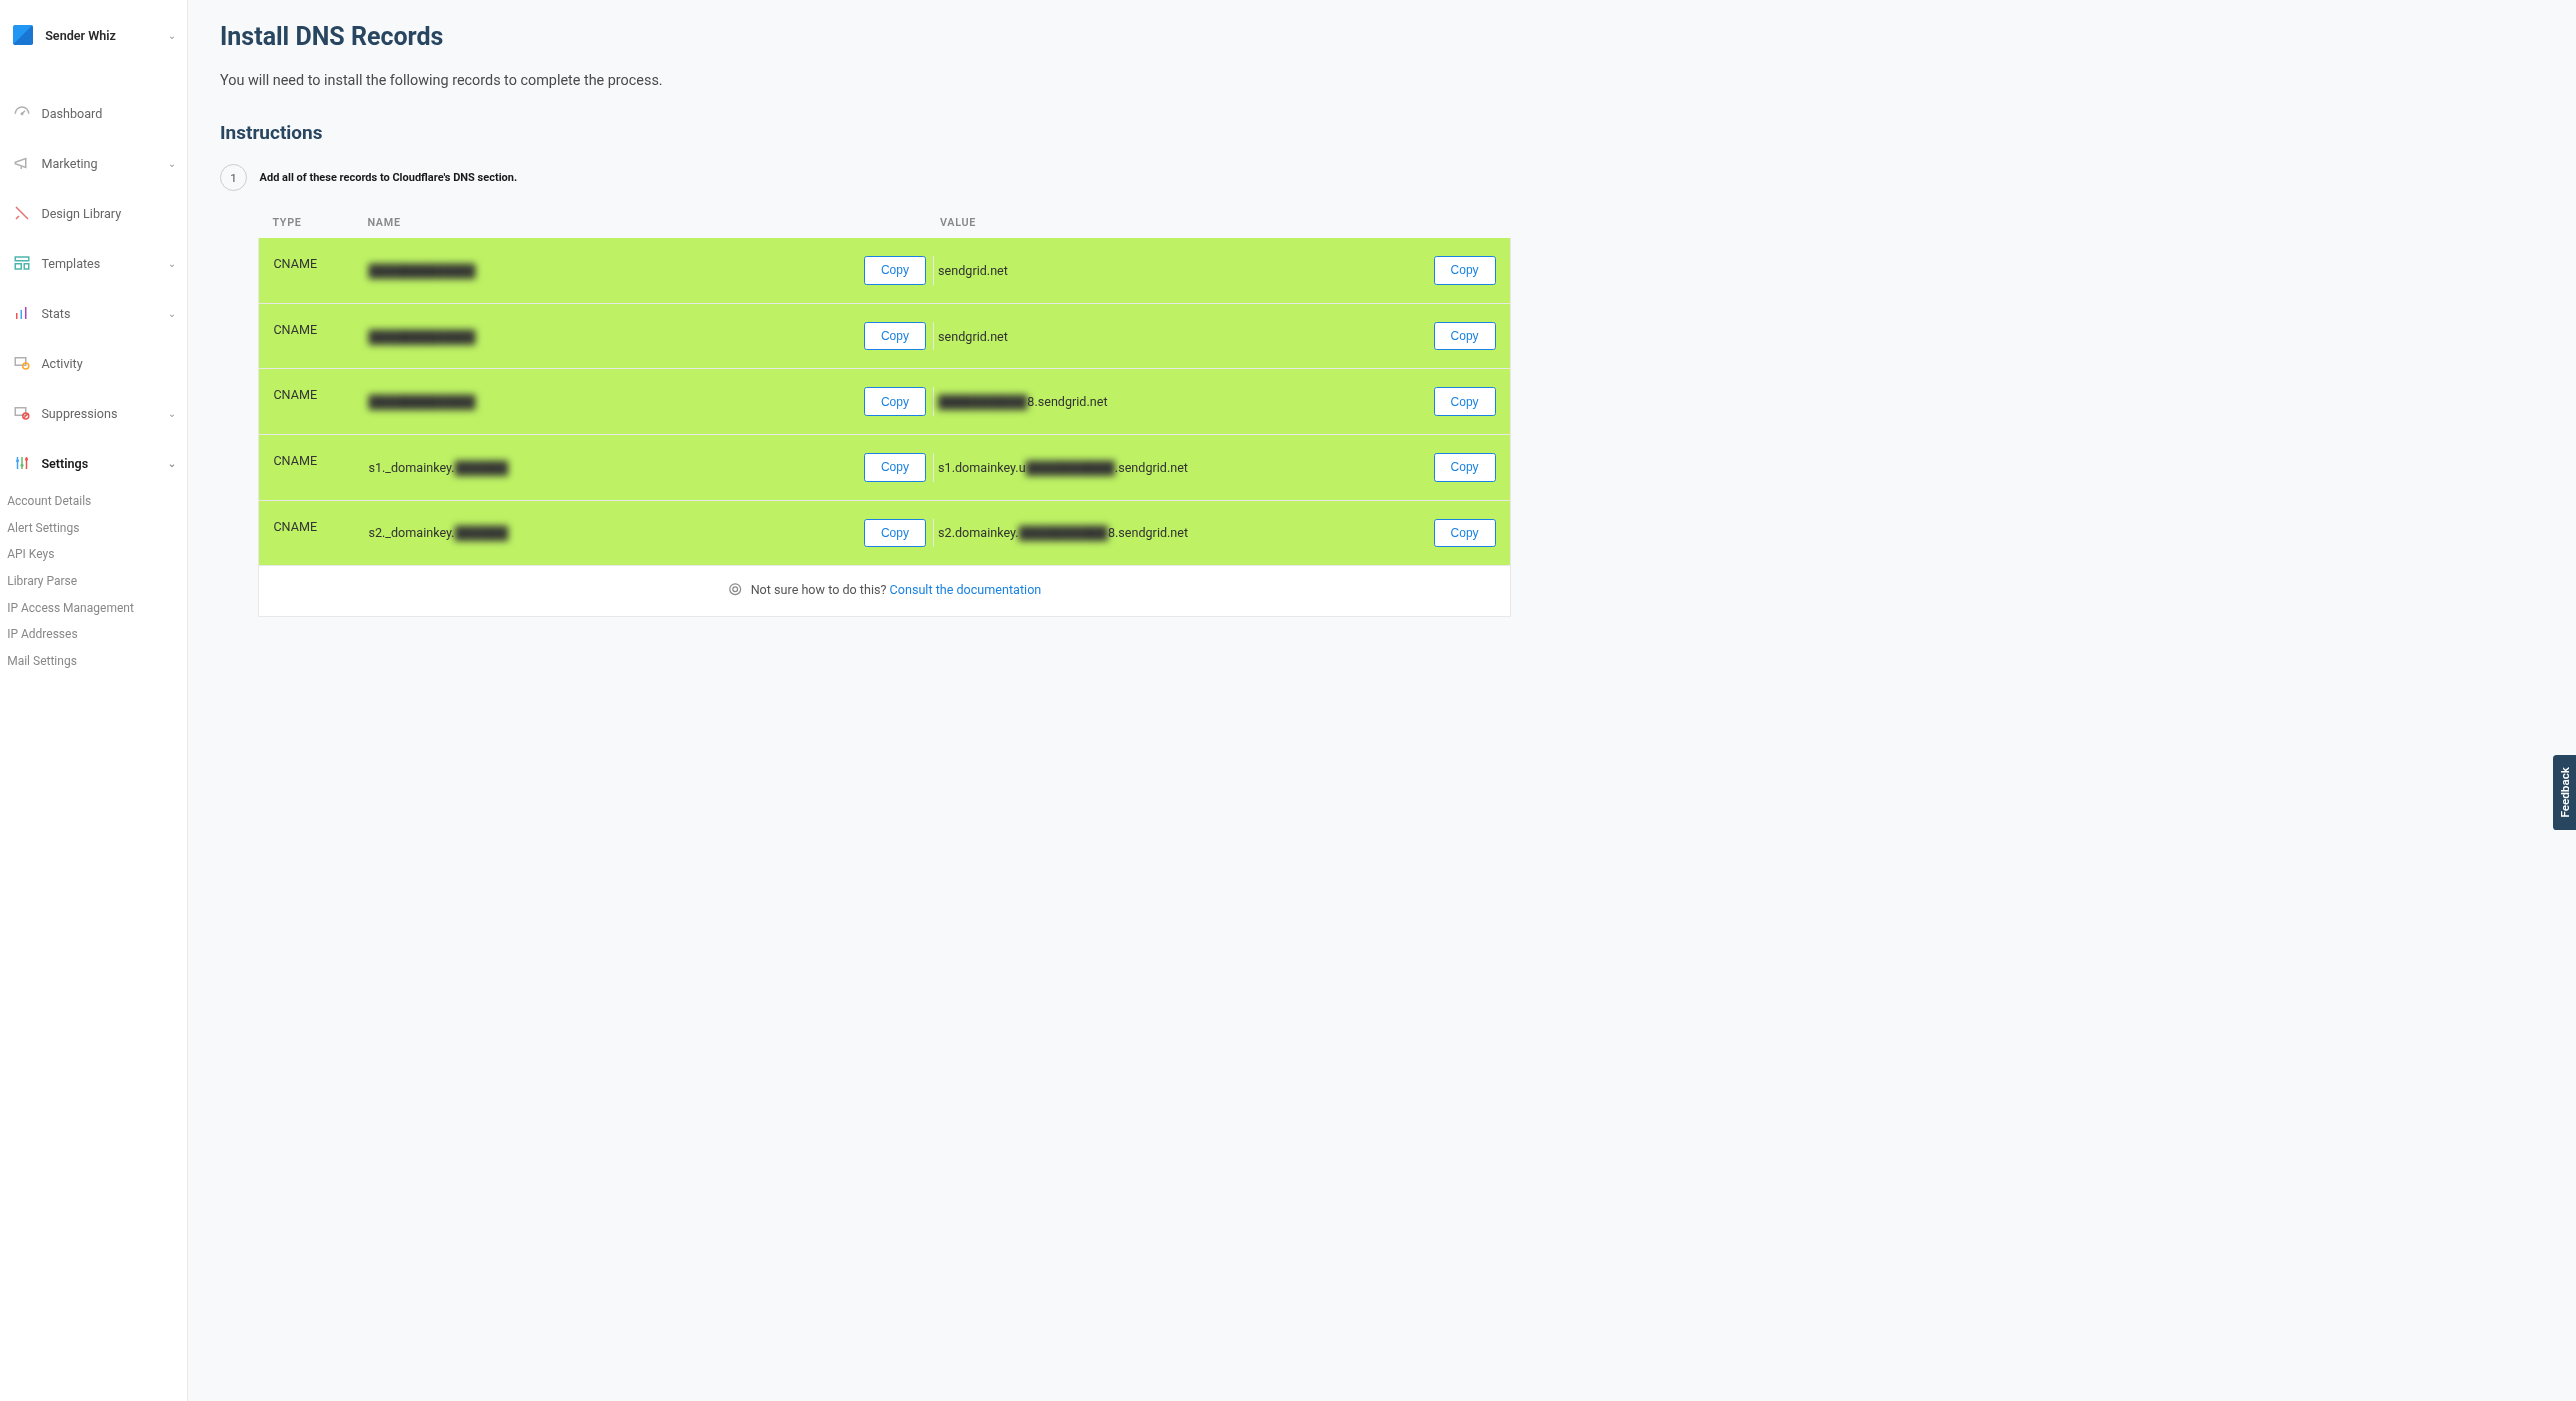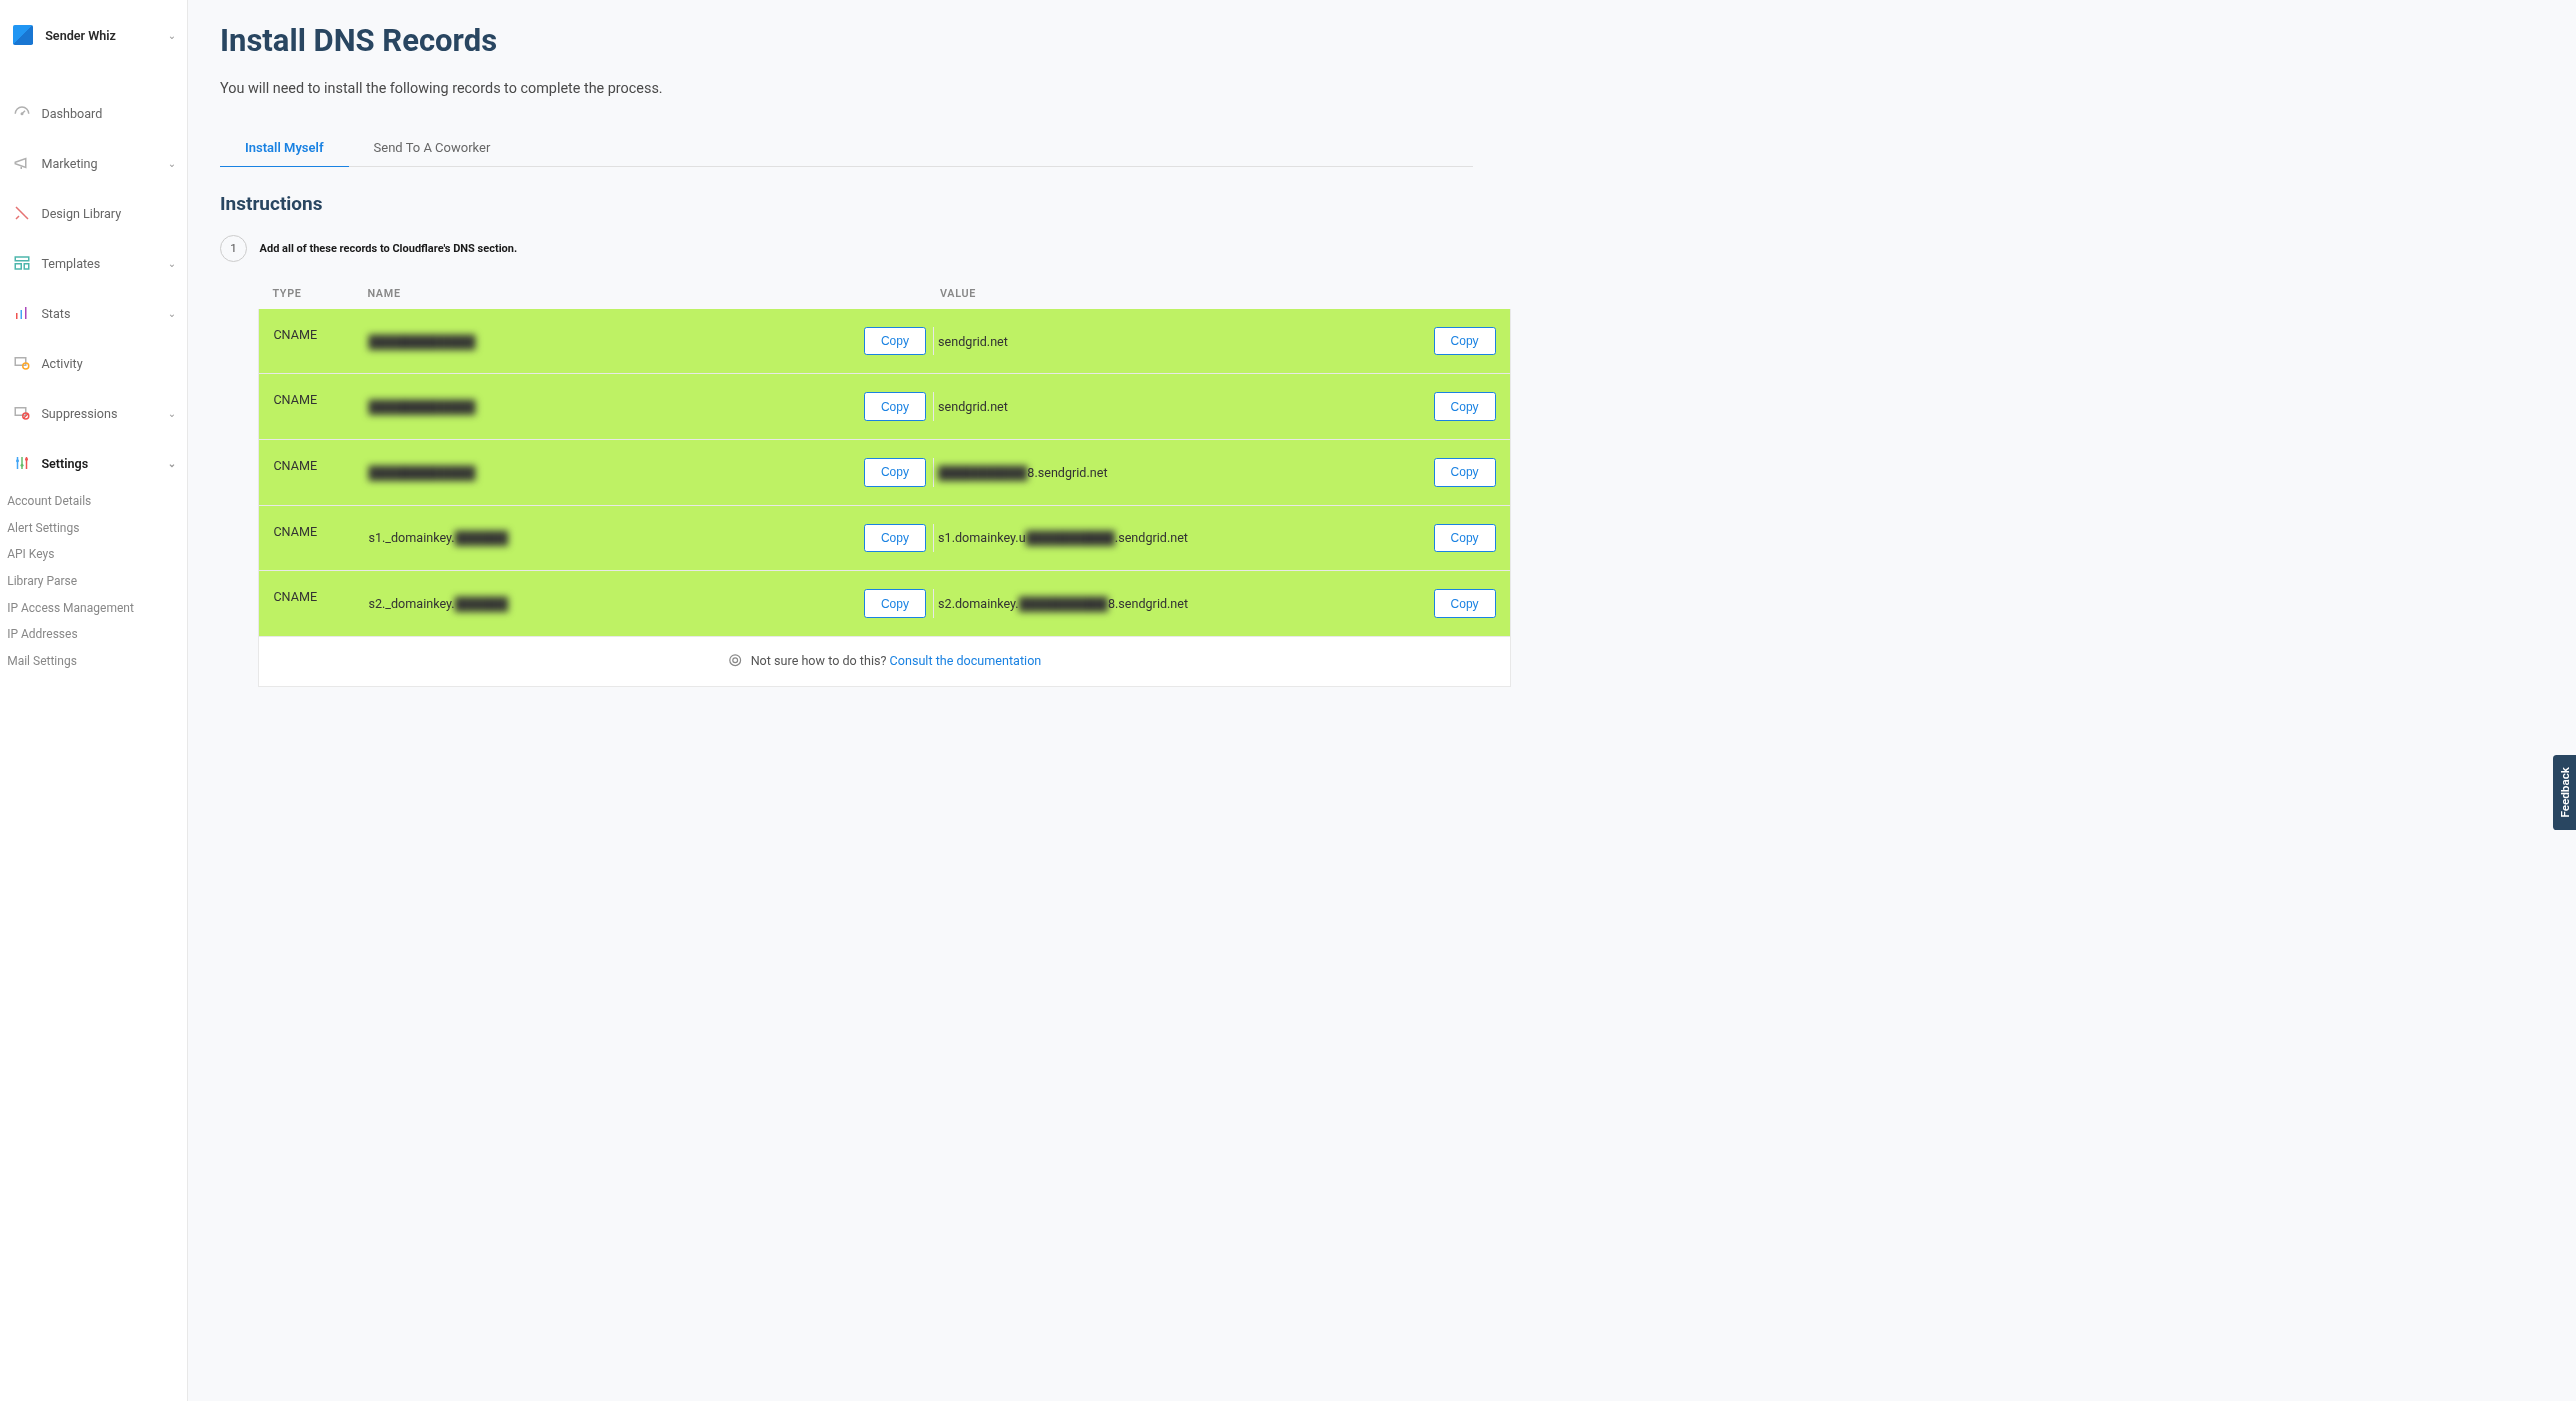--- a/index.html
+++ b/index.html
@@ -90,21 +90,21 @@
       padding: 21.6px 32px;
       max-width: 1317px;
     }
     .breadcrumb {
       color: #1a82e2;
       font-size: 12.6px;
       margin-bottom: 5.4px;
       cursor: pointer;
     }
     h1 {
-      font-size: 31px;
+      font-size: 25px;
       font-weight: 700;
       color: #294661;
       margin-bottom: 21.6px;
     }
     .intro {
       font-size: 14.4px;
       color: #4a4a4a;
       margin-bottom: 32px;
     }
     .tabs {
@@ -357,24 +357,20 @@
       <li class="subnav-item">IP Access Management</li>
       <li class="subnav-item">IP Addresses</li>
       <li class="subnav-item">Mail Settings</li>
     </ul>
   </aside>
 
   <main class="main">
     <h1>Install DNS Records</h1>
     <p class="intro">You will need to install the following records to complete the process.</p>
 
-    <div class="tabs">
-      <div class="tab active">Install Myself</div>
-      <div class="tab">Send To A Coworker</div>
-    </div>
 
     <h2>Instructions</h2>
 
     <div class="step-row">
       <div class="step-num">1</div>
       <div class="step-text">Add all of these records to Cloudflare's DNS section.</div>
     </div>
 
     <div class="dns-table">
       <div class="dns-header">

